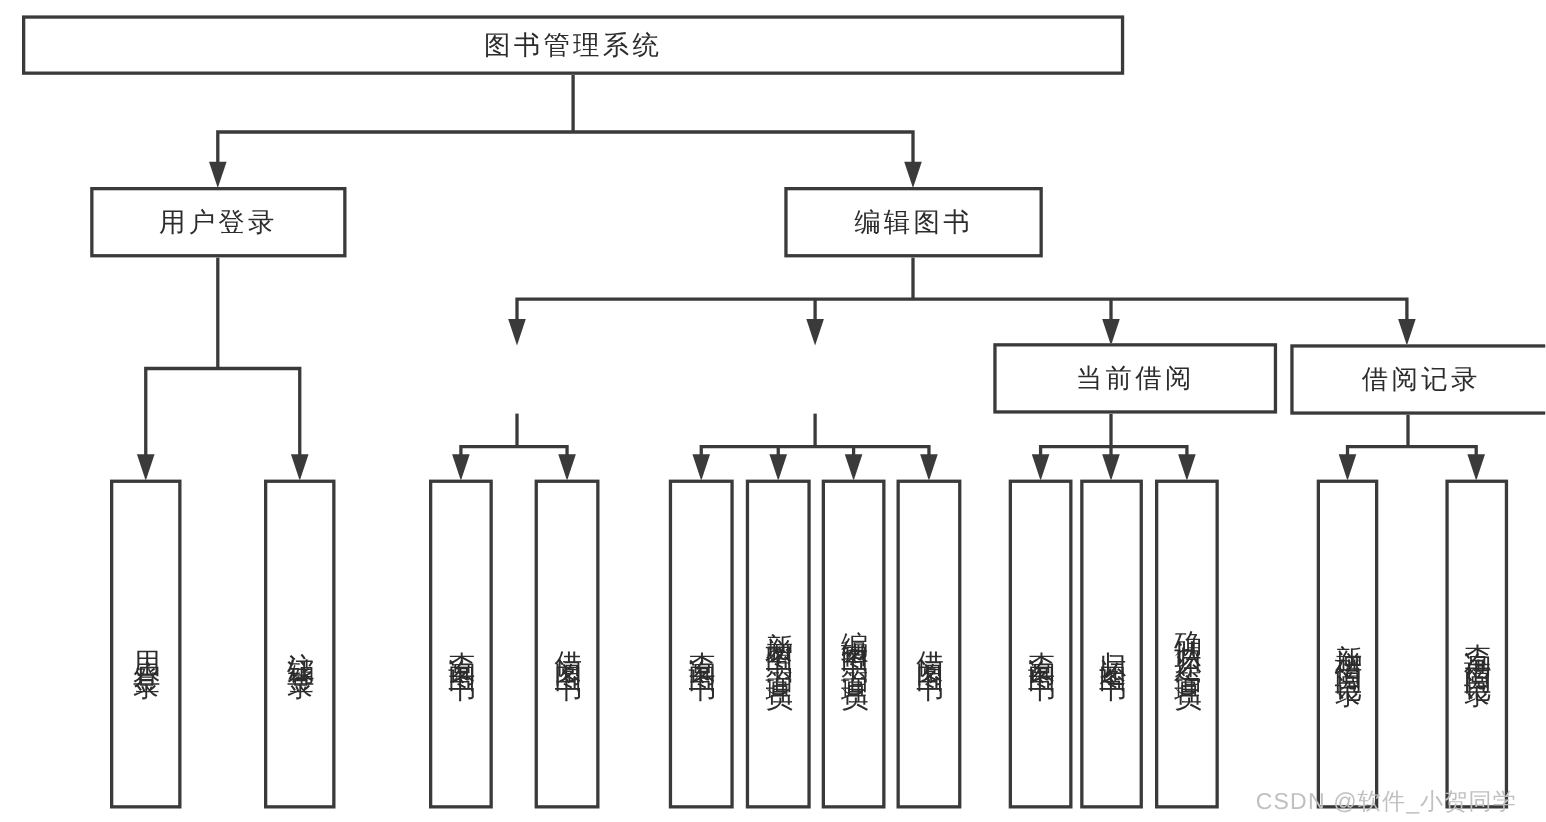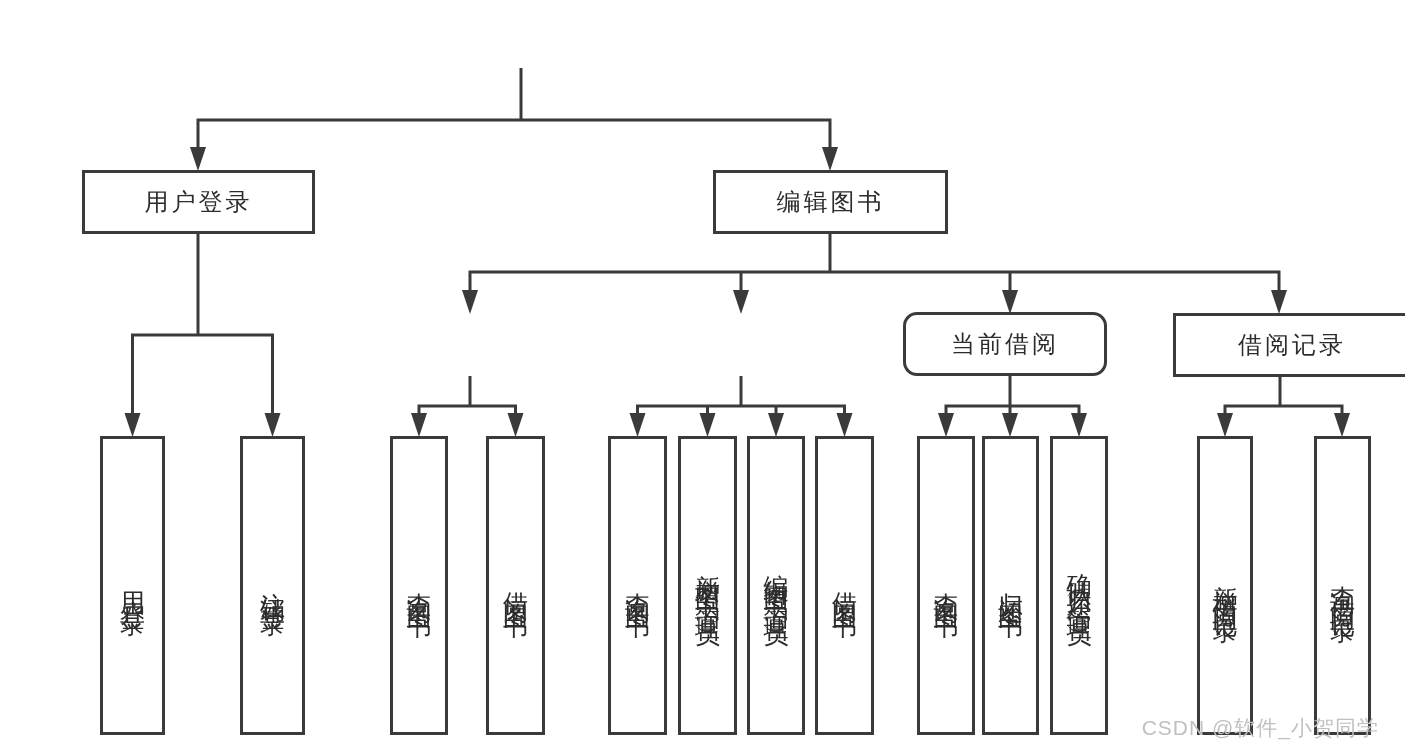--- a/index.html
+++ b/index.html
@@ -104,29 +104,32 @@
     <polygon points="938,413 954,413 946,437" fill="currentColor" stroke="none"></polygon>
     <polygon points="1002,413 1018,413 1010,437" fill="currentColor" stroke="none"></polygon>
     <polygon points="1071,413 1087,413 1079,437" fill="currentColor" stroke="none"></polygon>
 
     <path d="M1280 377 V406"></path>
     <path d="M1225 416 V406 H1342 V416"></path>
     <polygon points="1217,413 1233,413 1225,437" fill="currentColor" stroke="none"></polygon>
     <polygon points="1334,413 1350,413 1342,437" fill="currentColor" stroke="none"></polygon>
   </svg>
 
+  <div class="box h" style="left:20px; top:14px; width:1002px; height:54px;">
+    <span>图书管理系统</span>
+  </div>
 
   <div class="box h" style="left:82px; top:170px; width:233px; height:64px;">
     <span>用户登录</span>
   </div>
   <div class="box h" style="left:713px; top:170px; width:235px; height:64px;">
     <span>编辑图书</span>
   </div>
 
-  <div class="box h" style="left:903px; top:312px; width:204px; height:64px;border-radius:14px;">
+  <div class="box h" style="left:903px; top:312px; width:258px; height:64px;">
     <span>当前借阅</span>
   </div>
   <div class="box h" style="left:1173px; top:313px; width:238px; height:64px;">
     <span>借阅记录</span>
   </div>
 
   <div class="box v" style="left:100px; width:65px;">
     <span>用户登录</span>
   </div>
   <div class="box v" style="left:240px; width:65px;">

